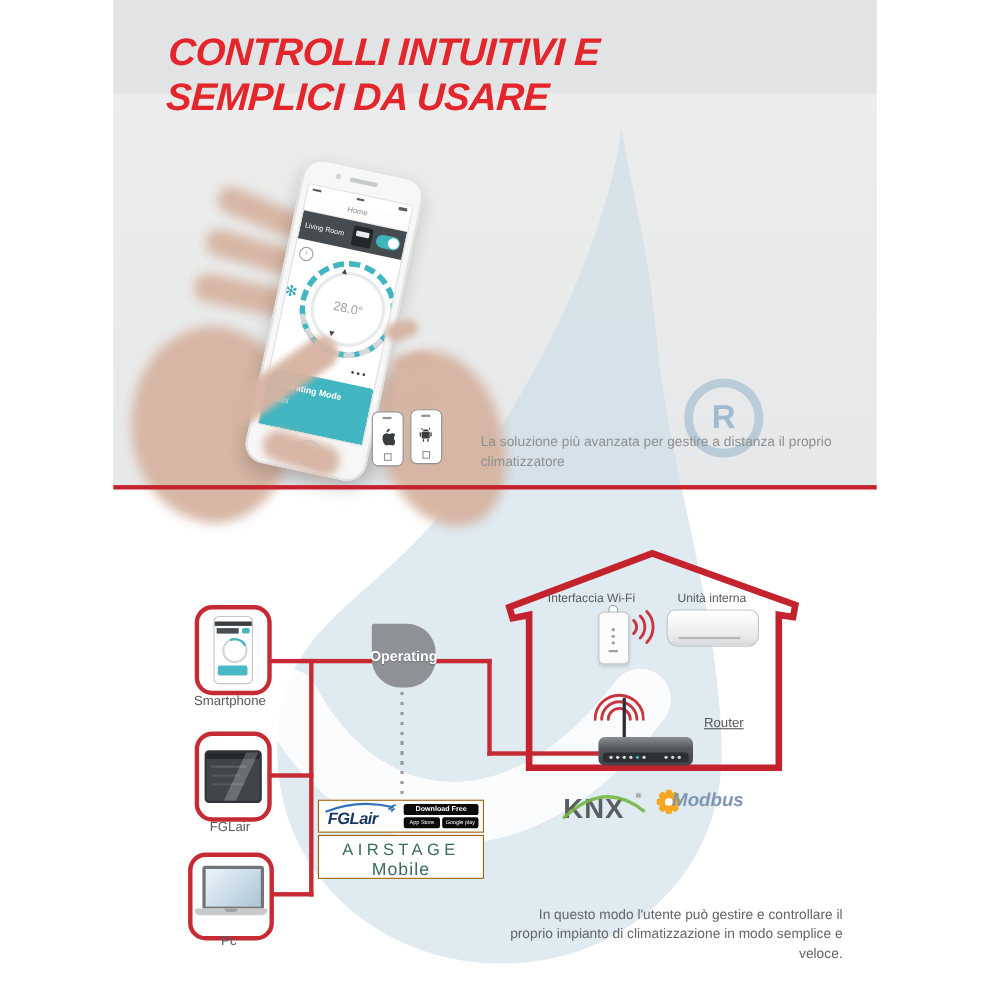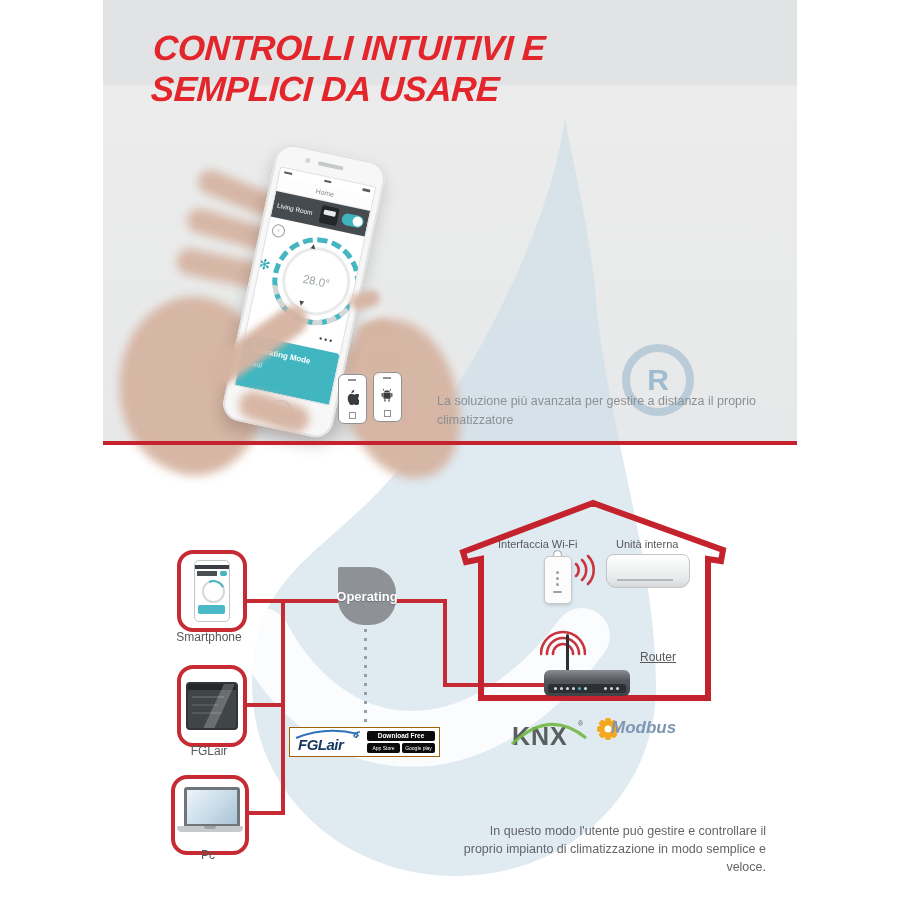--- a/index.html
+++ b/index.html
@@ -292,20 +292,24 @@
       <path d="M2 9 Q 32 -3 64 5" stroke="#2f72b8" stroke-width="2" fill="none"></path>
       <path d="M60 7 A 6 6 0 0 1 66 3 M62 9 A 3 3 0 0 1 65 6.5" stroke="#2f72b8" stroke-width="1.4" fill="none"></path>
     </svg>
     <span class="fglair-name">FGLair</span>
     <span class="tm">™</span>
     <span class="blackbadge" style="right:4px;top:3px;width:68px;height:10px;font-size:6.5px;font-weight:bold;line-height:10px;">Download Free</span>
     <span class="blackbadge" style="right:39px;top:15px;width:33px;height:10px;font-size:5px;line-height:10px;">App Store</span>
     <span class="blackbadge" style="right:4px;top:15px;width:33px;height:10px;font-size:5px;line-height:10px;">Google play</span>
   </div>
 
+  <div class="abs logobox" style="left:289px;top:759px;width:151px;height:40px;">
+    <div class="airstage1">AIRSTAGE</div>
+    <div class="airstage2">Mobile</div>
+  </div>
 
   <div class="abs" style="left:506px;top:716px;width:84px;height:38px;z-index:3;">
     <span class="knxtext">KNX</span>
     <span class="knxreg">®</span>
     <svg style="position:absolute;left:0;top:0;" width="84" height="34" viewBox="0 0 84 34">
       <path d="M6 28 Q 44 -8 80 22" stroke="#72b843" stroke-width="3" fill="none" opacity="0.9"></path>
     </svg>
   </div>
 
   <div class="abs" style="left:595px;top:714px;width:100px;height:32px;z-index:3;">

